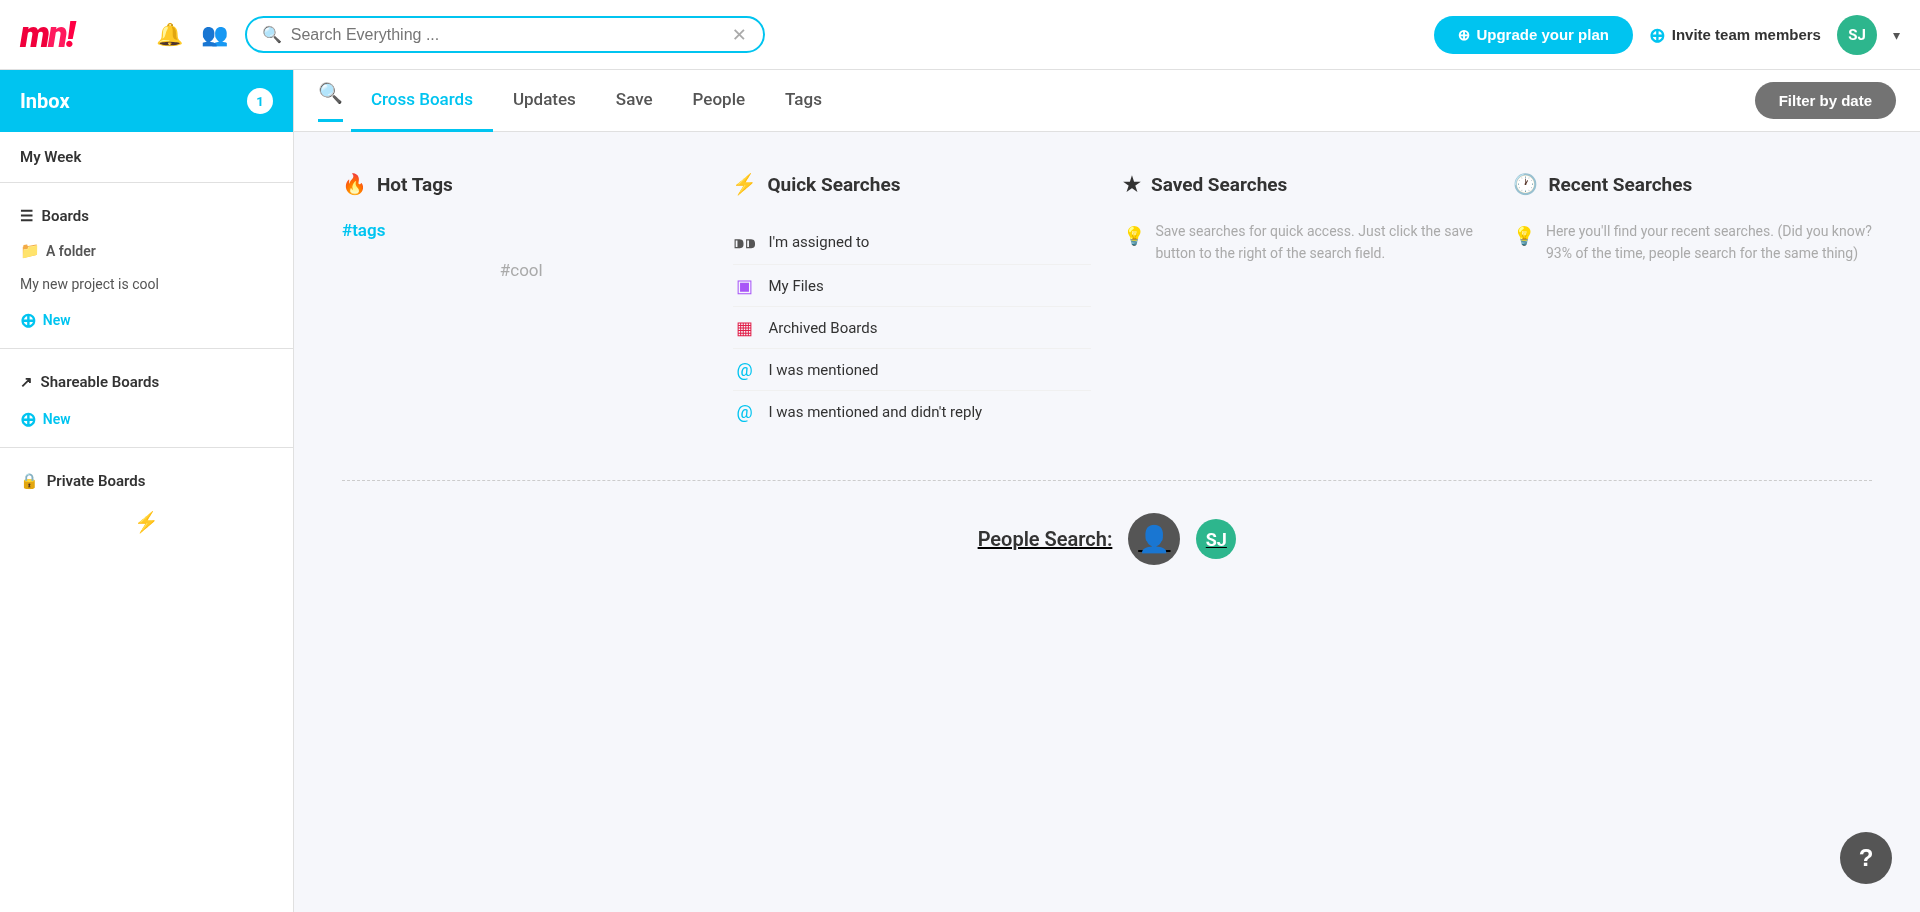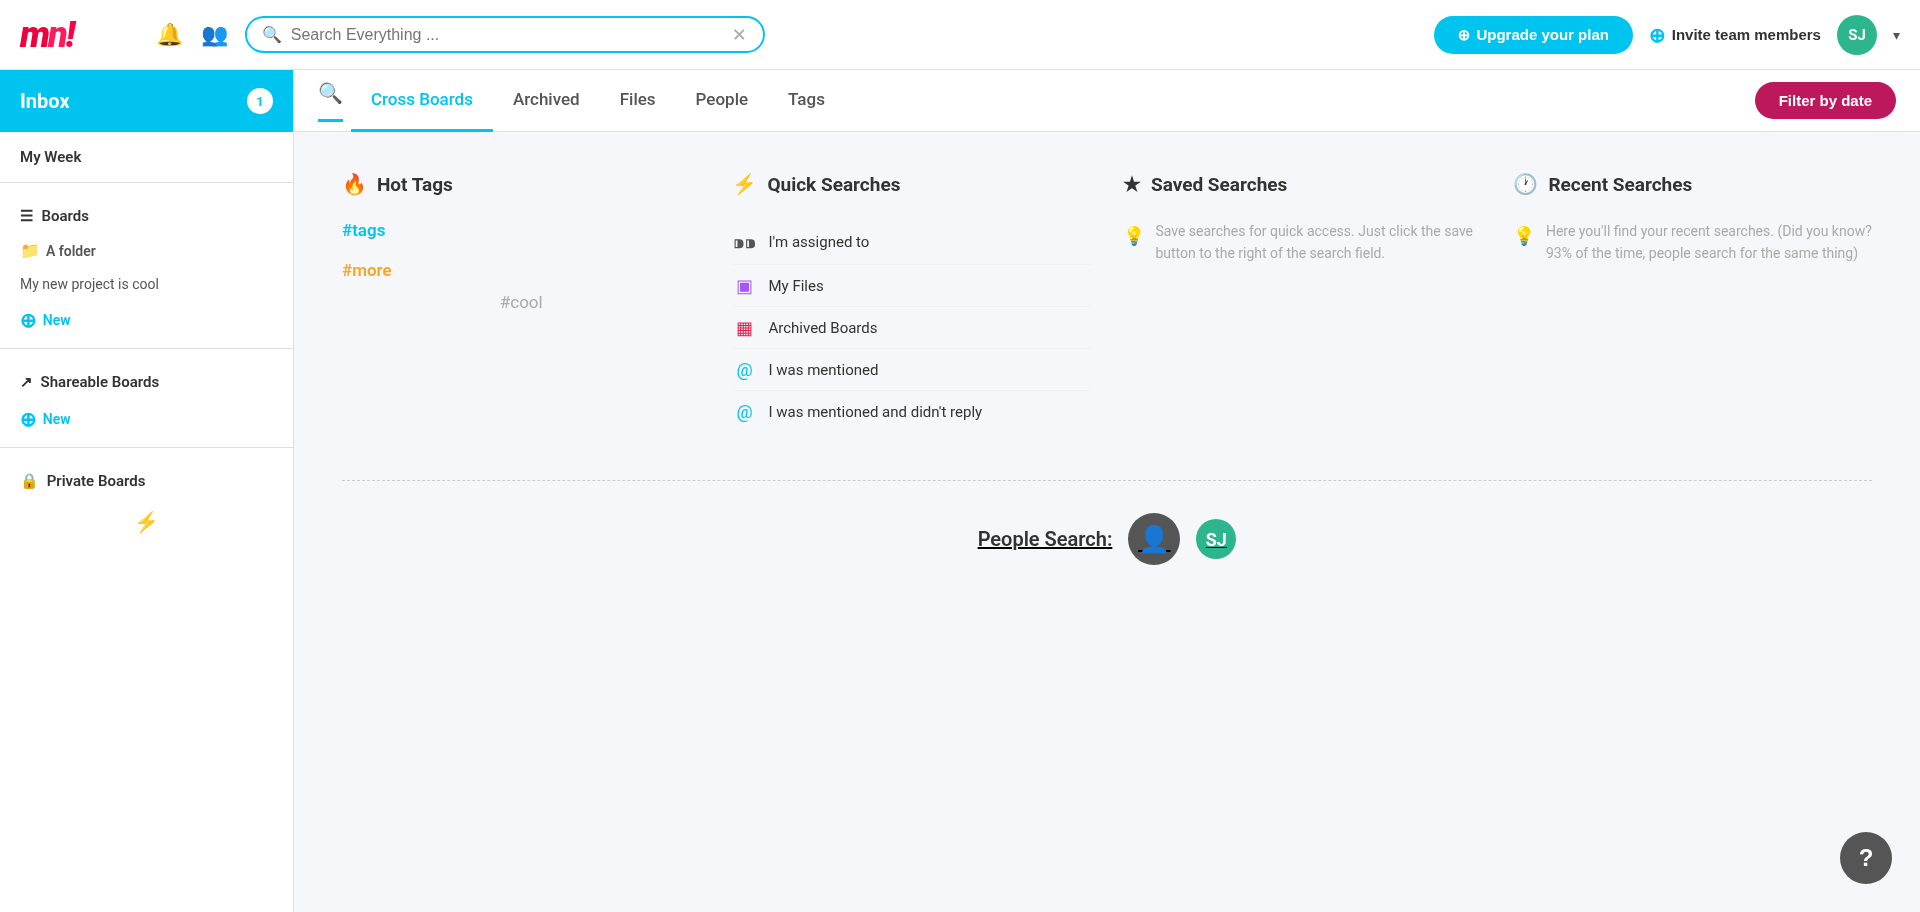--- a/index.html
+++ b/index.html
@@ -84,21 +84,21 @@
     }
     .tab-search-icon { color: #00c4f0; font-size: 20px; margin-right: 8px; border-bottom: 3px solid #00c4f0; padding-bottom: 14px; margin-bottom: -1px; }
     .tab {
       padding: 0 20px; height: 62px; display: flex; align-items: center;
       font-size: 17px; color: #555; cursor: pointer; border-bottom: 3px solid transparent;
       font-weight: 500;
     }
     .tab.active { color: #00c4f0; border-bottom-color: #00c4f0; }
     .tabs-spacer { flex: 1; }
     .filter-btn {
-      background: #be185d; color: #fff; border: none; border-radius: 30px;
+      background: #737373; color: #fff; border: none; border-radius: 30px;
       padding: 10px 24px; font-size: 15px; font-weight: 600; cursor: pointer;
     }
 
     
     .search-content { flex: 1; overflow-y: auto; padding: 40px 48px; }
 
     
     .search-columns { display: grid; grid-template-columns: 1fr 1fr 1fr 1fr; gap: 32px; margin-bottom: 48px; }
     .search-col {}
     .col-header { display: flex; align-items: center; gap: 10px; font-size: 19px; font-weight: 700; color: #333; margin-bottom: 24px; }
@@ -224,24 +224,24 @@
   </div>
 
   <div class="content">
 
     <div class="tabs">
       <span class="tab-search-icon">🔍</span>
       <div class="tab active">
         <span>Cross Boards</span>
       </div>
       <div class="tab">
-        <span>Archived</span>
+        <span>Updates</span>
       </div>
       <div class="tab">
-        <span>Files</span>
+        <span>Save</span>
       </div>
       <div class="tab">
         <span>People</span>
       </div>
       <div class="tab">
         <span>Tags</span>
       </div>
       <div class="tabs-spacer"></div>
       <button class="filter-btn">
         <span>Filter by date</span>
@@ -250,21 +250,20 @@
 
     <div class="search-content">
       <div class="search-columns">
 
         <div class="search-col">
           <div class="col-header">
             <span class="col-icon">🔥</span>
             <span>Hot Tags</span>
           </div>
           <span class="tag-blue">#tags</span>
-          <span class="tag-orange">#more</span>
           <span class="tag-gray">#cool</span>
         </div>
 
         <div class="search-col">
           <div class="col-header">
             <span class="col-icon">⚡</span>
             <span>Quick Searches</span>
           </div>
           <div class="qs-item">
             <span class="qs-icon qs-icon-assign">⁍⁍</span>

